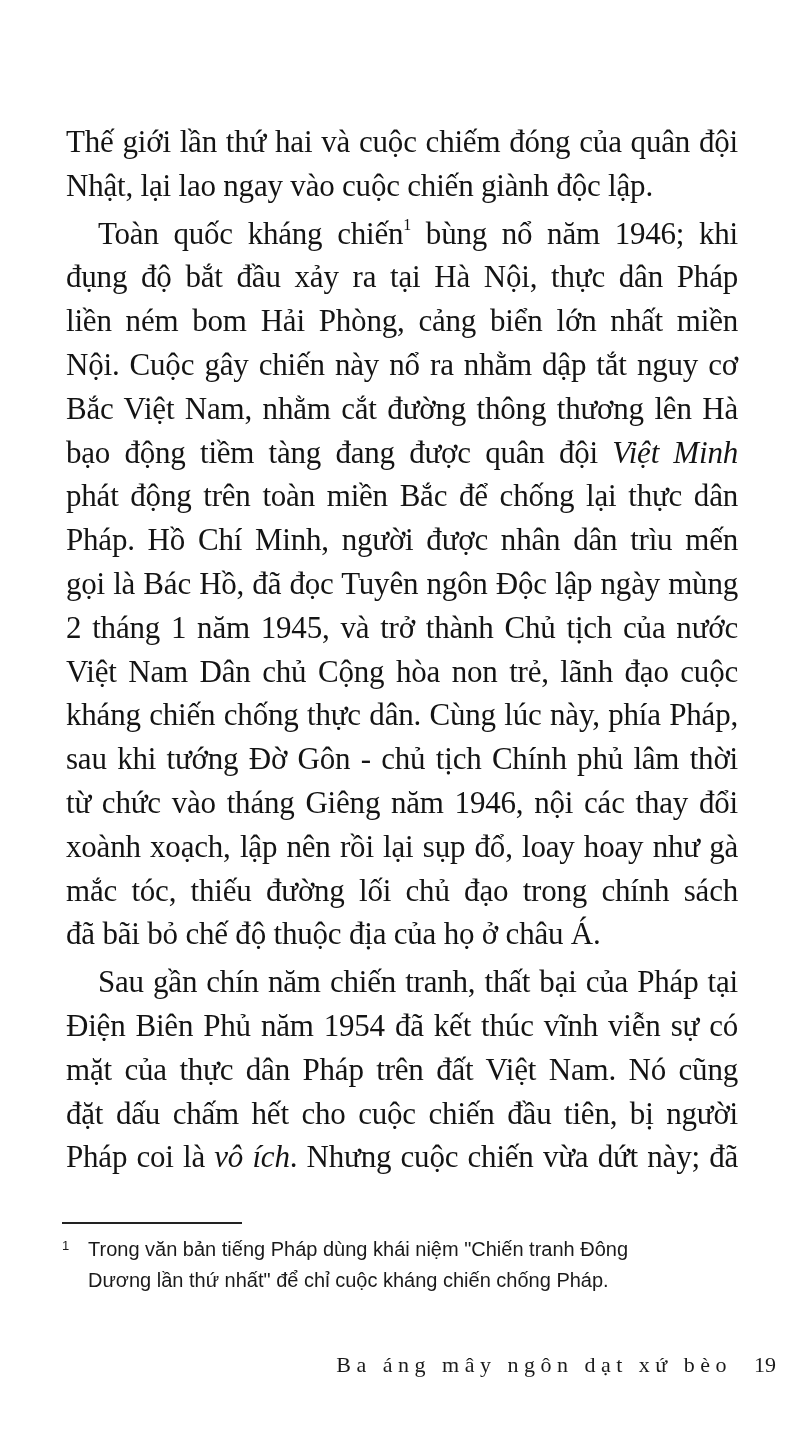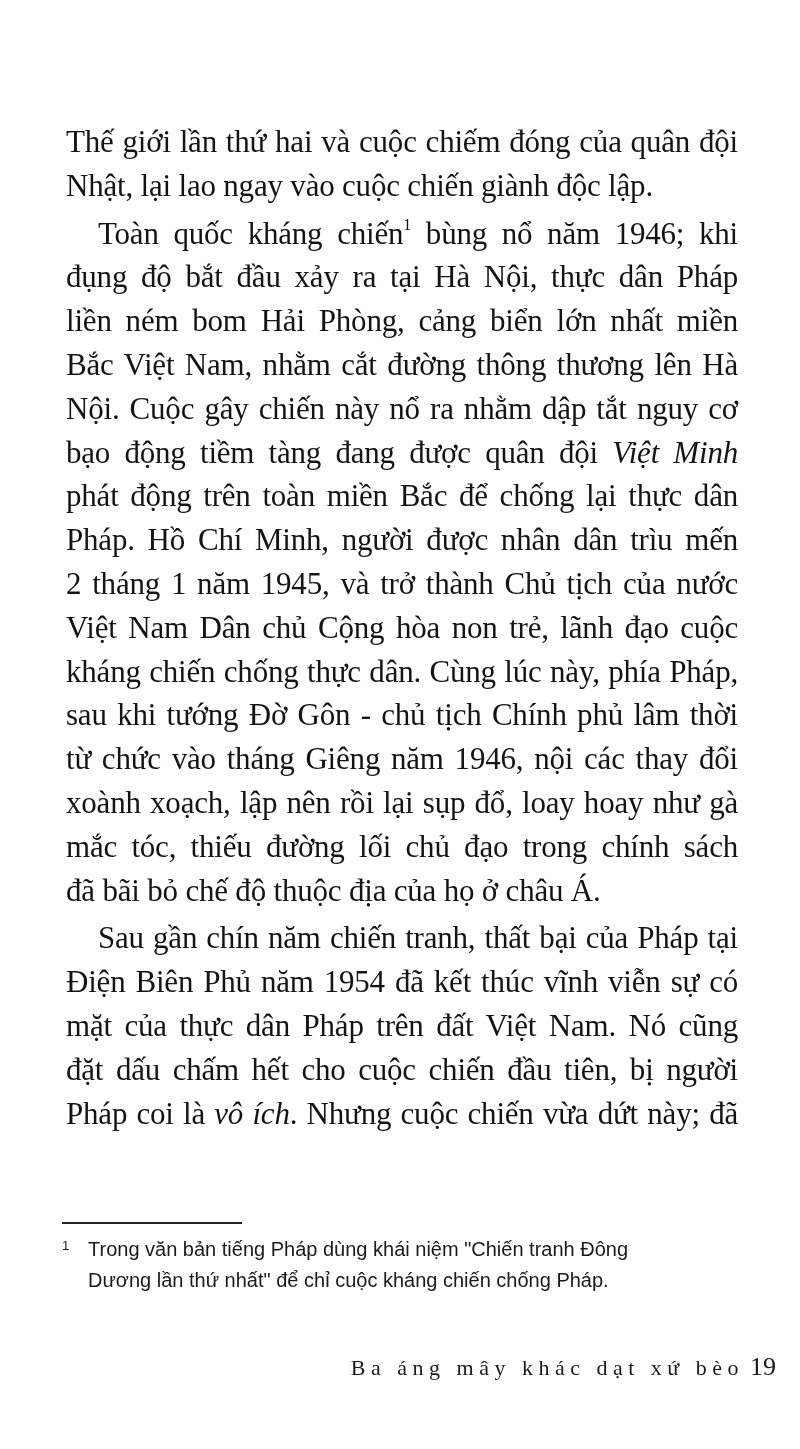--- a/index.html
+++ b/index.html
@@ -27,40 +27,41 @@
       font-family: "Liberation Sans", "DejaVu Sans", sans-serif;
       font-size: 20px; line-height: 31px; color: #1a1a1a;
     }
     .fn-mark { position: absolute; left: 0; top: -4px; font-size: 13px; }
     .fn-text { padding-left: 26px; display: block; }
     .running-footer {
       position: absolute; top: 1352px; right: 24px;
       font-size: 22px; letter-spacing: 5.5px; color: #1a1a1a;
       display: flex; align-items: baseline;
     }
-    .page-number { margin-left: 6px; letter-spacing: 0; font-size: 26px; }
+    .page-number { margin-left: 22px; letter-spacing: 0; font-size: 22px; }
   </style>
 </head>
 <body>
 
 <div class="page">
   <div>
     <span class="line">Thế giới lần thứ hai và cuộc chiếm đóng của quân đội</span>
     <span class="line last">Nhật, lại lao ngay vào cuộc chiến giành độc lập.</span>
   </div>
   <div class="para-gap"></div>
   <div>
     <span class="line indent"><span>Toàn quốc kháng chiến</span><sup>1</sup><span> bùng nổ năm 1946; khi</span></span>
     <span class="line">đụng độ bắt đầu xảy ra tại Hà Nội, thực dân Pháp</span>
     <span class="line">liền ném bom Hải Phòng, cảng biển lớn nhất miền</span>
+    <span class="line">Nội. Cuộc gây chiến này nổ ra nhằm dập tắt nguy cơ</span>
     <span class="line">Bắc Việt Nam, nhằm cắt đường thông thương lên Hà</span>
-    <span class="line">Nội. Cuộc gây chiến này nổ ra nhằm dập tắt nguy cơ</span>
     <span class="line"><span>bạo động tiềm tàng đang được quân đội </span><em>Việt Minh</em></span>
     <span class="line">phát động trên toàn miền Bắc để chống lại thực dân</span>
     <span class="line">Pháp. Hồ Chí Minh, người được nhân dân trìu mến</span>
+    <span class="line">gọi là Bác Hồ, đã đọc Tuyên ngôn Độc lập ngày mùng</span>
     <span class="line">2 tháng 1 năm 1945, và trở thành Chủ tịch của nước</span>
     <span class="line">Việt Nam Dân chủ Cộng hòa non trẻ, lãnh đạo cuộc</span>
     <span class="line">kháng chiến chống thực dân. Cùng lúc này, phía Pháp,</span>
     <span class="line">sau khi tướng Đờ Gôn - chủ tịch Chính phủ lâm thời</span>
     <span class="line">từ chức vào tháng Giêng năm 1946, nội các thay đổi</span>
     <span class="line">xoành xoạch, lập nên rồi lại sụp đổ, loay hoay như gà</span>
     <span class="line">mắc tóc, thiếu đường lối chủ đạo trong chính sách</span>
     <span class="line last">đã bãi bỏ chế độ thuộc địa của họ ở châu Á.</span>
   </div>
   <div class="para-gap"></div>
@@ -75,15 +76,15 @@
 
 <div class="rule"></div>
 
 <div class="footnote">
   <span class="fn-mark">1</span>
   <span class="fn-text">Trong văn bản tiếng Pháp dùng khái niệm "Chiến tranh Đông</span>
   <span class="fn-text">Dương lần thứ nhất" để chỉ cuộc kháng chiến chống Pháp.</span>
 </div>
 
 <div class="running-footer">
-  <span>Ba áng mây khác dạt xứ bèo</span>
+  <span>Ba áng mây ngôn dạt xứ bèo</span>
   <span class="page-number">19</span>
 </div>
 
 </body></html>

